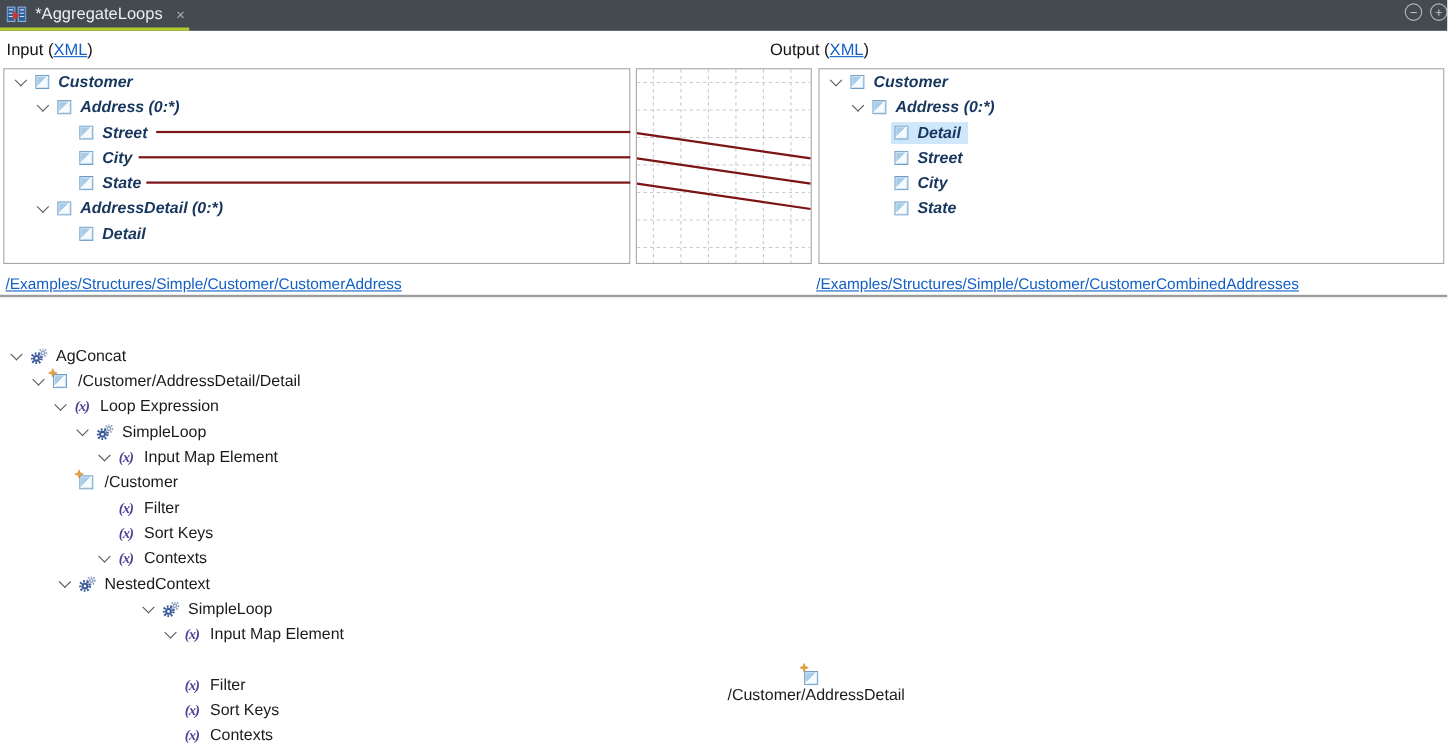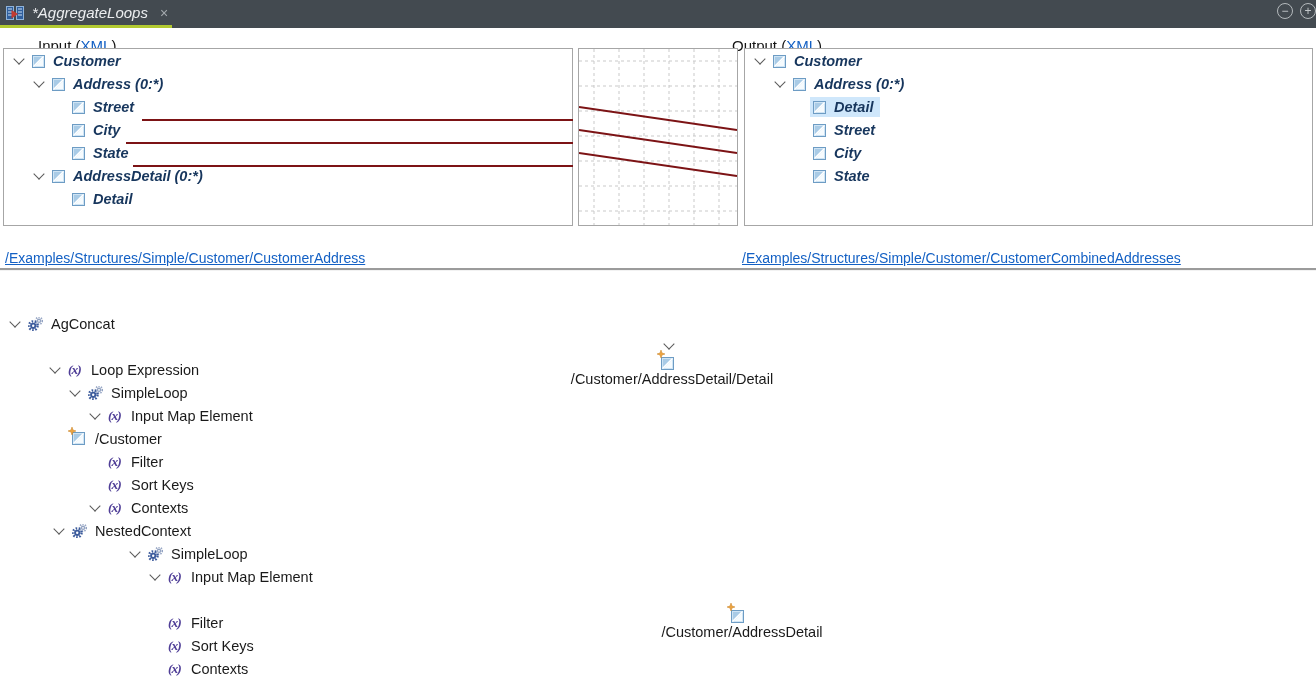--- a/index.html
+++ b/index.html
@@ -1,35 +1,35 @@
 <!DOCTYPE html>
 <html><head>
 <meta charset="utf-8">
 <style>
   html,body{margin:0;padding:0;background:#ffffff;font-family:"Liberation Sans",sans-serif;}
   .app{position:relative;width:1316px;height:680px;background:#ffffff;overflow:hidden;}
 
   
   .titlebar{position:absolute;left:0;top:0;width:1316px;height:28px;background:#434a50;}
   .doc-tab{position:absolute;left:0;top:0;height:25px;display:flex;align-items:center;padding:0 8px 0 6px;gap:8px;cursor:default;}
-  .doc-tab .tab-label{color:#eceef0;font-size:15px;white-space:nowrap;font-style:italic;}
+  .doc-tab .tab-label{color:#eceef0;font-size:15px;white-space:nowrap;}
   .doc-tab .tab-close{color:#a4aaae;font-size:14px;margin-left:4px;line-height:14px;}
   .accent-underline{position:absolute;left:0;top:25px;width:172px;height:3px;background:#b2c930;}
   .circle-btn{position:absolute;top:3px;width:16px;height:16px;border:1px solid #b4b9bc;border-radius:50%;color:#c3c7ca;font-size:12px;line-height:14px;text-align:center;box-sizing:border-box;}
   .zoom-out-btn{left:1277px;}
   .zoom-in-btn{left:1300px;}
 
   
-  .io-label{position:absolute;top:37px;font-size:15px;color:#141414;white-space:nowrap;margin-left:32px;}
+  .io-label{position:absolute;top:37px;font-size:15px;color:#141414;white-space:nowrap;}
   .io-label-input{left:6px;}
   .io-label-output{left:700px;}
   .xml-link{color:#1360c4;text-decoration:underline;cursor:pointer;}
 
   
-  .panel{position:absolute;top:48px;height:178px;border:1px solid #a6a6a6;box-sizing:border-box;background:#fff;}
+  .panel{position:absolute;top:62px;height:178px;border:1px solid #a6a6a6;box-sizing:border-box;background:#fff;}
   .panel-left{left:3px;width:570px;}
   .panel-mid{left:578px;width:160px;}
   .panel-right{left:744px;width:569px;}
 
   
   .trow{display:flex;align-items:center;height:23px;white-space:nowrap;}
   .lv0{padding-left:8px;}
   .lv1{padding-left:28px;text-align:right;}
   .lv2{padding-left:48px;}
   .chev{width:20px;flex:0 0 20px;display:flex;align-items:center;}
@@ -52,21 +52,21 @@
   .h-divider{position:absolute;left:0;top:268px;width:1316px;height:2px;background:#9b9b9b;border-bottom:1px solid #f2f2f2;}
 
   
   .tabstrip{position:absolute;left:1px;top:284px;display:flex;align-items:flex-end;height:27px;}
   .btab{font-size:14.5px;color:#111;padding:3px 9px 4px 9px;border-right:1px solid #b3b3b3;line-height:18px;cursor:pointer;}
   .btab.sel{font-weight:bold;border:1px solid #3f3f3f;border-bottom:none;border-radius:4px 4px 0 0;background:#fff;padding:4px 11px 5px 11px;}
 
   
   .value-tree{position:absolute;left:0;top:312px;width:1316px;}
   .vrow{display:flex;align-items:center;height:23px;font-size:14.5px;color:#1a1a1a;white-space:nowrap;}
-  .vl0{padding-left:8px;}.vl1{padding-left:28px;flex-direction:column;}.vl2{padding-left:48px;}.vl3{padding-left:68px;}
+  .vl0{padding-left:8px;}.vl1{padding-left:28px;}.vl2{padding-left:48px;}.vl3{padding-left:68px;}
   .vl4{padding-left:88px;}.vl5{padding-left:52px;}.vl6{padding-left:128px;}.vl7{padding-left:148px;}.vl8{padding-left:168px;flex-direction:column;}
   .vicon{width:16px;flex:0 0 16px;margin-right:7px;position:relative;display:flex;align-items:center;}
   .fx{font-family:"Liberation Serif",serif;font-style:italic;font-weight:bold;font-size:13.5px;color:#4f3e97;letter-spacing:-1px;}
   .star-badge{position:absolute;left:-4px;top:-5px;}
 </style>
 </head>
 <body>
 
 <svg width="0" height="0" style="position:absolute">
   <defs>

